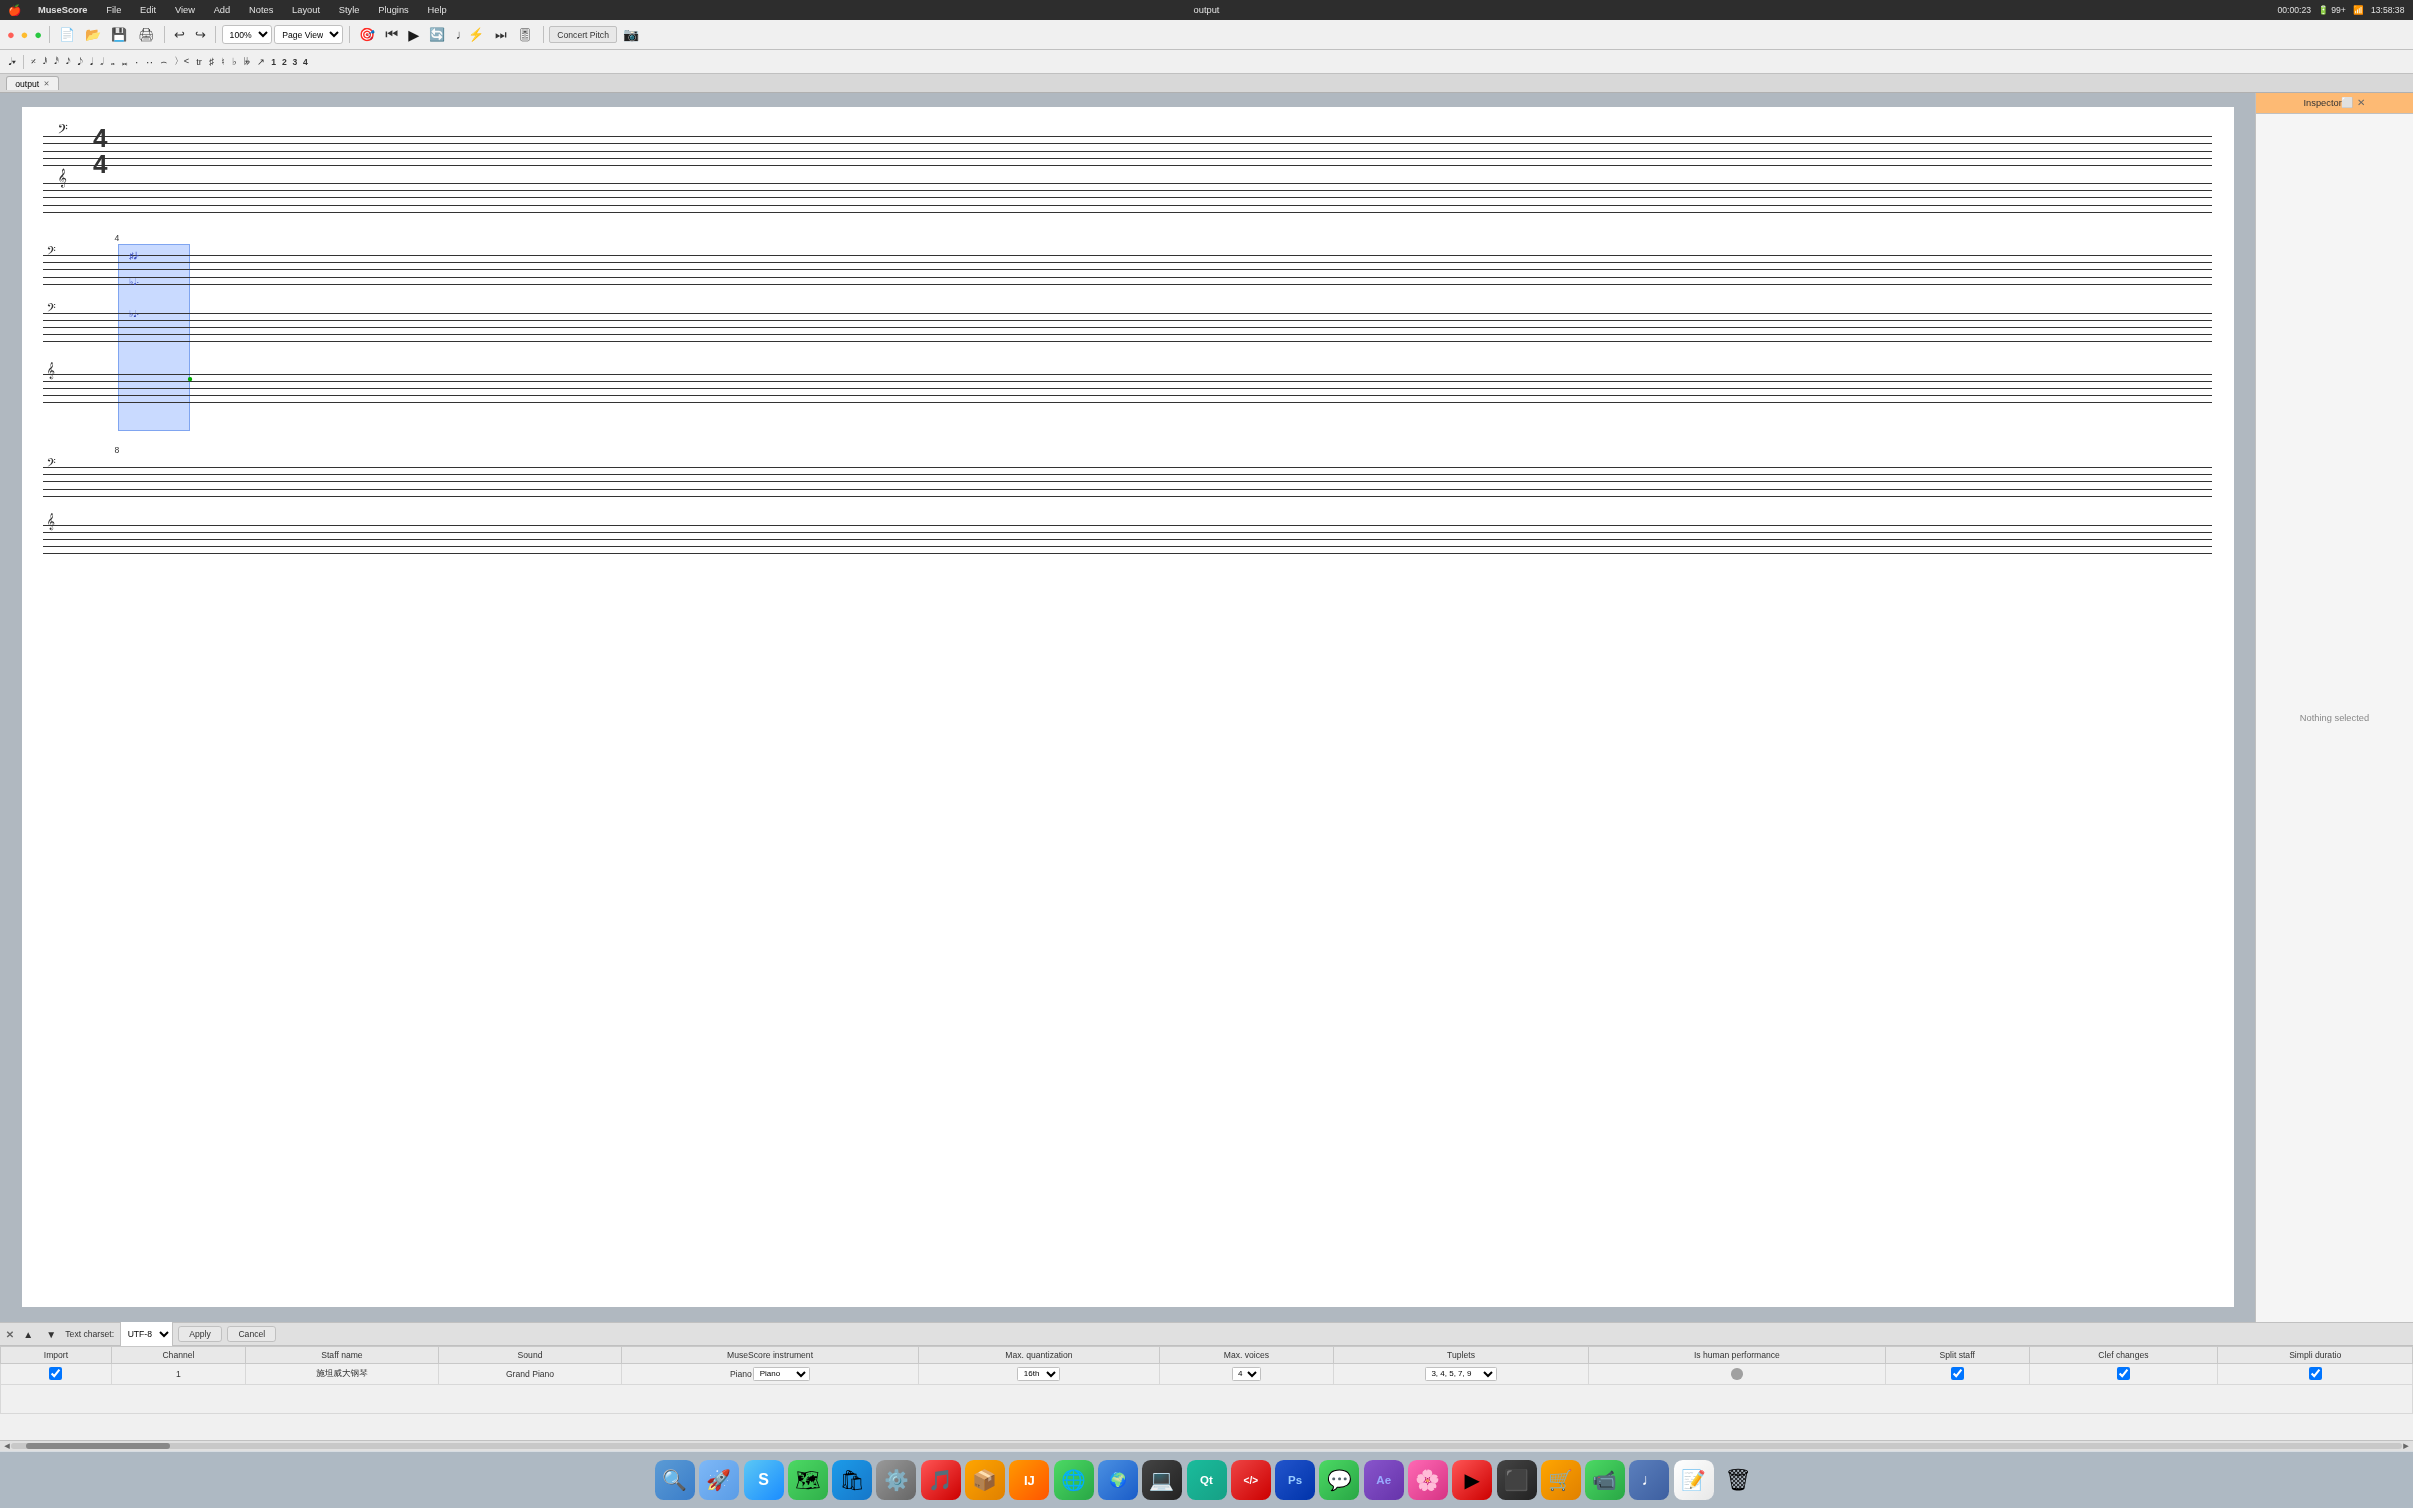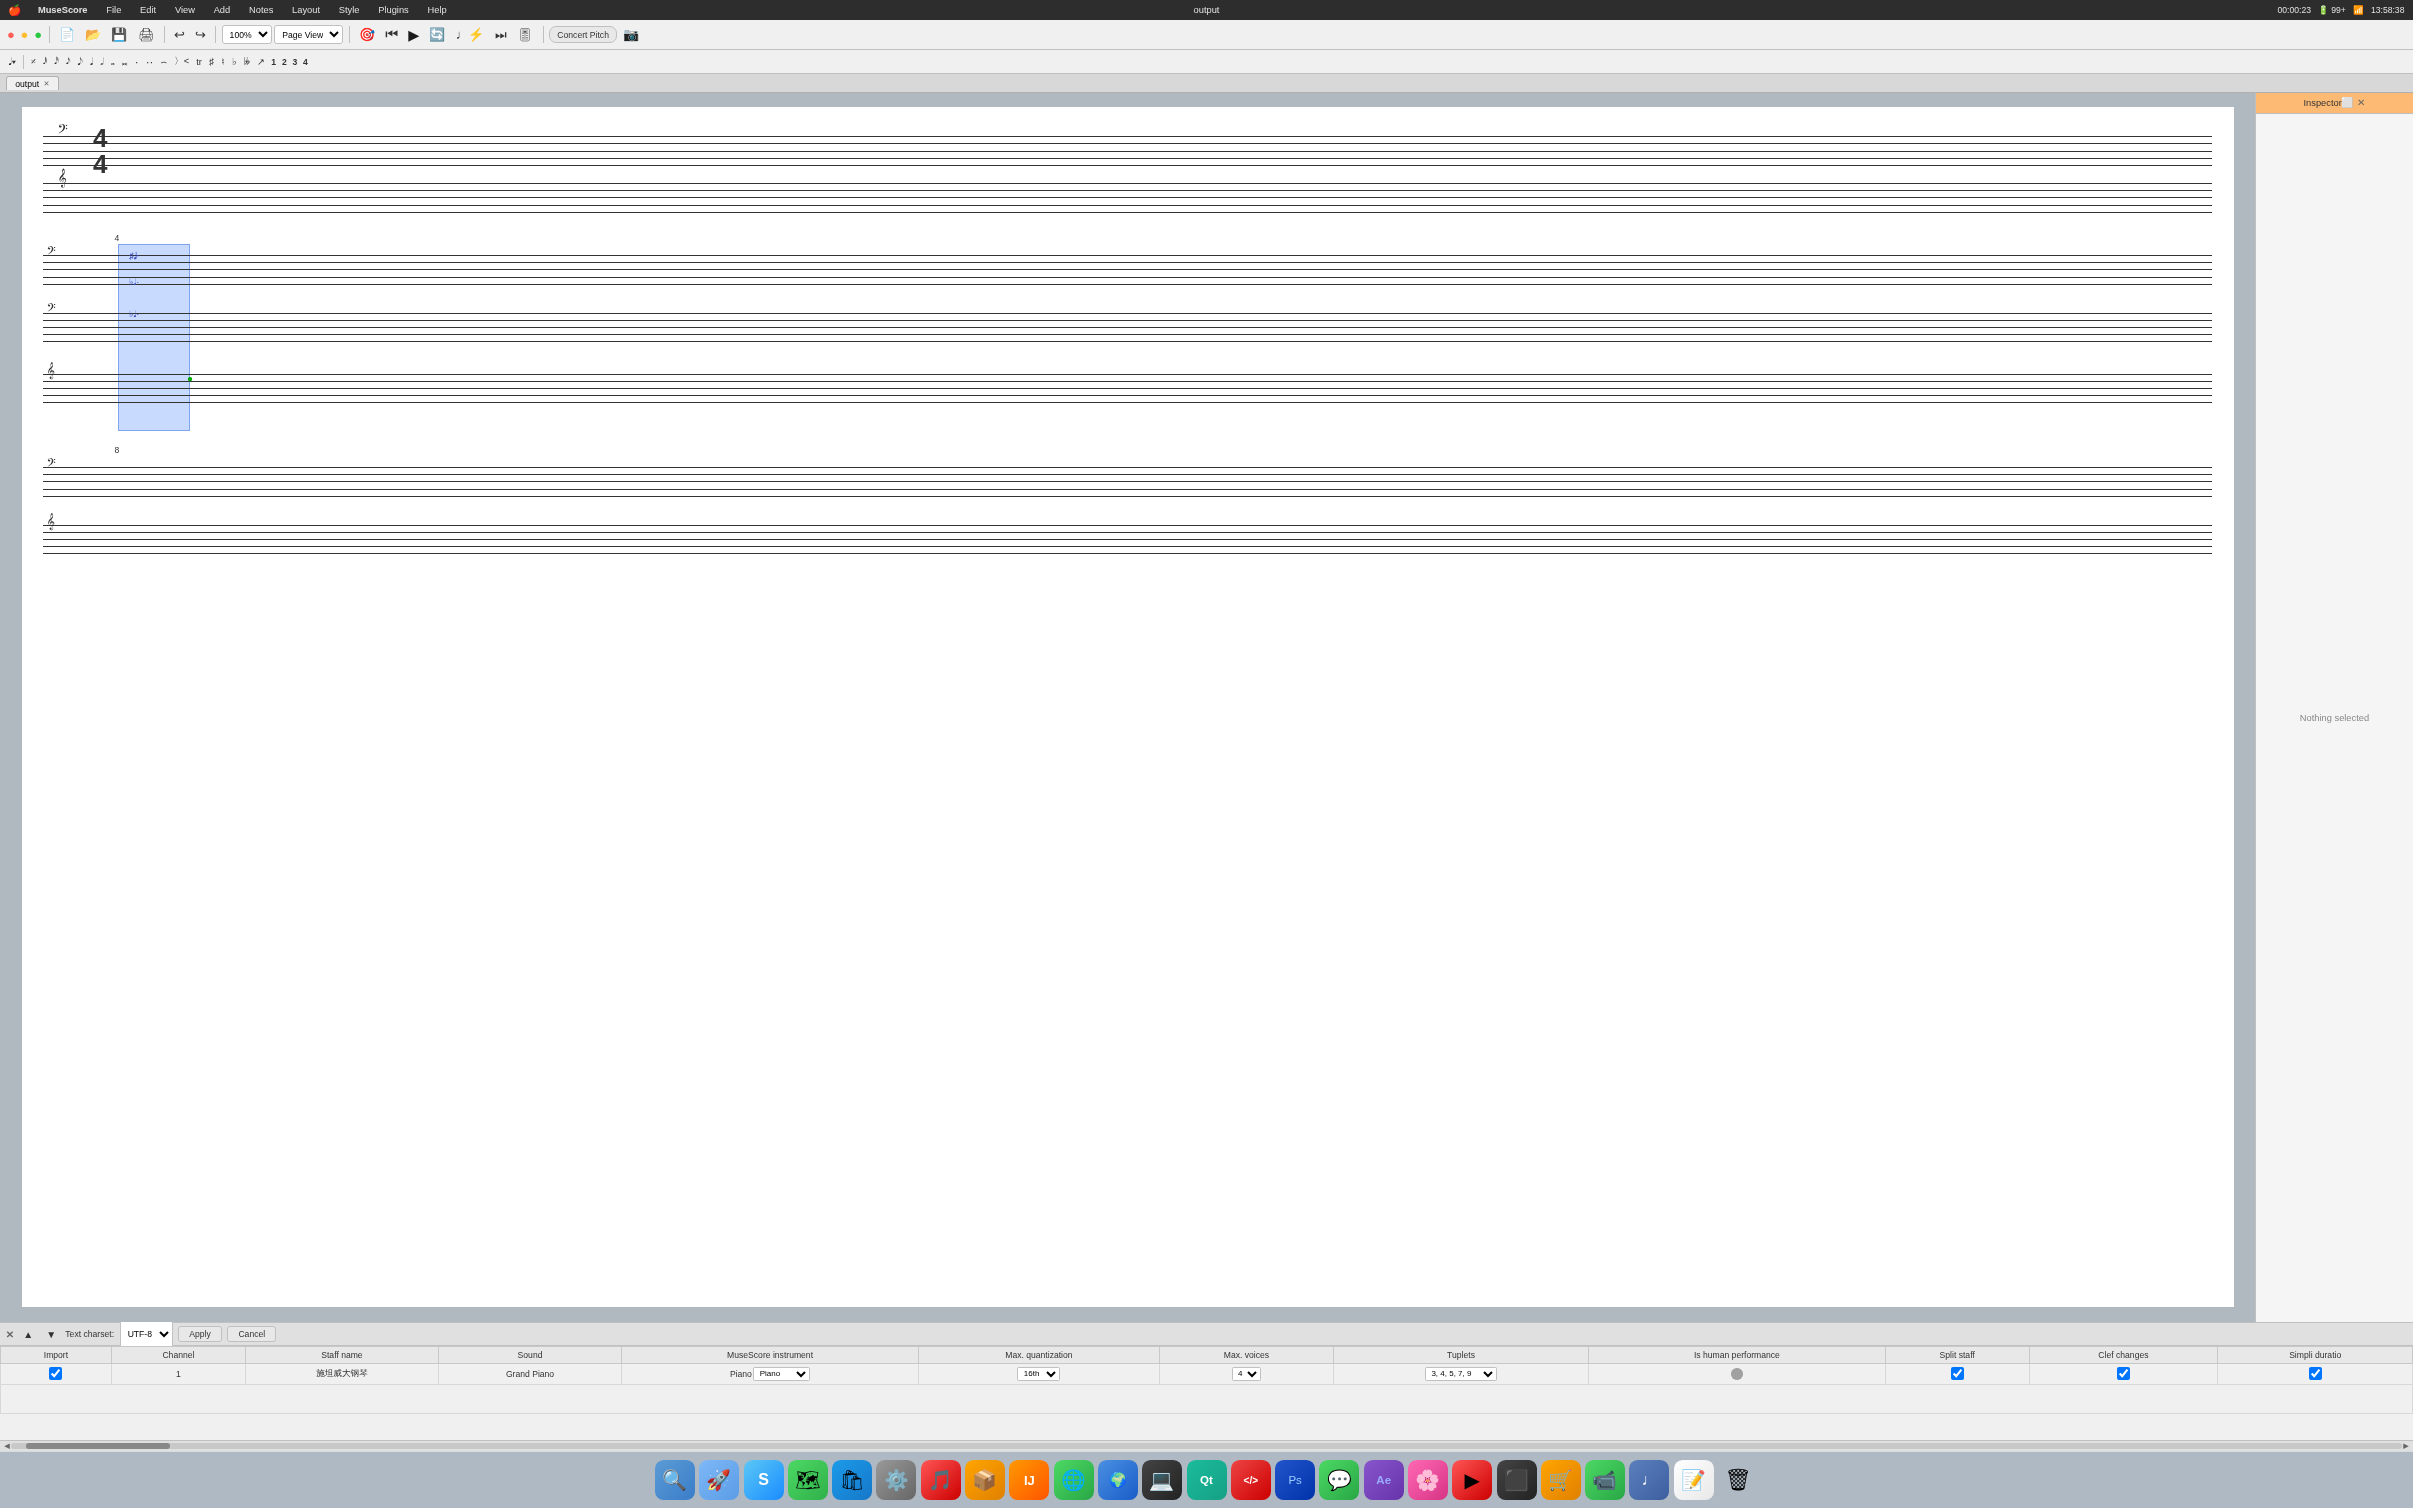--- a/index.html
+++ b/index.html
@@ -91,21 +91,21 @@
       border: 0.7px solid #c0c0c0;
       border-radius: 2.9px;
       background: white;
       padding: 0 2.9px;
       font-size: 8.6px;
       cursor: pointer;
     }
     .concert-pitch-btn {
       background: #e8e8e8;
       border: 0.7px solid #c0c0c0;
-      border-radius: 7px;
+      border-radius: 2px;
       padding: 2.2px 7.2px;
       font-size: 8.6px;
       cursor: pointer;
       color: #333;
     }
 
     
     .note-toolbar {
       background: #f0f0f0;
       border-bottom: 0.7px solid #c0c0c0;
@@ -793,21 +793,21 @@
     <span style="color:white; font-size:14.4px;">🌍</span>
   </div>
   <div class="dock-icon dock-dark">💻</div>
   <div class="dock-icon dock-teal">
     <span style="color:white; font-size:11.5px; font-weight:bold;">Qt</span>
   </div>
   <div class="dock-icon" style="background:linear-gradient(135deg, #e44, #c00); border-radius:8.6px;">
     <span style="color:white; font-size:10px; font-weight:bold;">&lt;/&gt;</span>
   </div>
   <div class="dock-icon" style="background:linear-gradient(135deg, #2255cc, #0033aa); border-radius:8.6px;">
-    <span style="color:#99ccff; font-size:11.5px; font-weight:normal;">Ps</span>
+    <span style="color:#99ccff; font-size:11.5px; font-weight:bold;">Ps</span>
   </div>
   <div class="dock-icon dock-green">💬</div>
   <div class="dock-icon" style="background:linear-gradient(135deg, #8855cc, #6633aa); border-radius:8.6px;">
     <span style="color:#99aaff; font-size:11.5px; font-weight:bold;">Ae</span>
   </div>
   <div class="dock-icon dock-pink">🌸</div>
   <div class="dock-icon dock-red">▶</div>
   <div class="dock-icon dock-dark">⬛</div>
   <div class="dock-icon dock-orange">🛒</div>
   <div class="dock-icon dock-green">📹</div>

